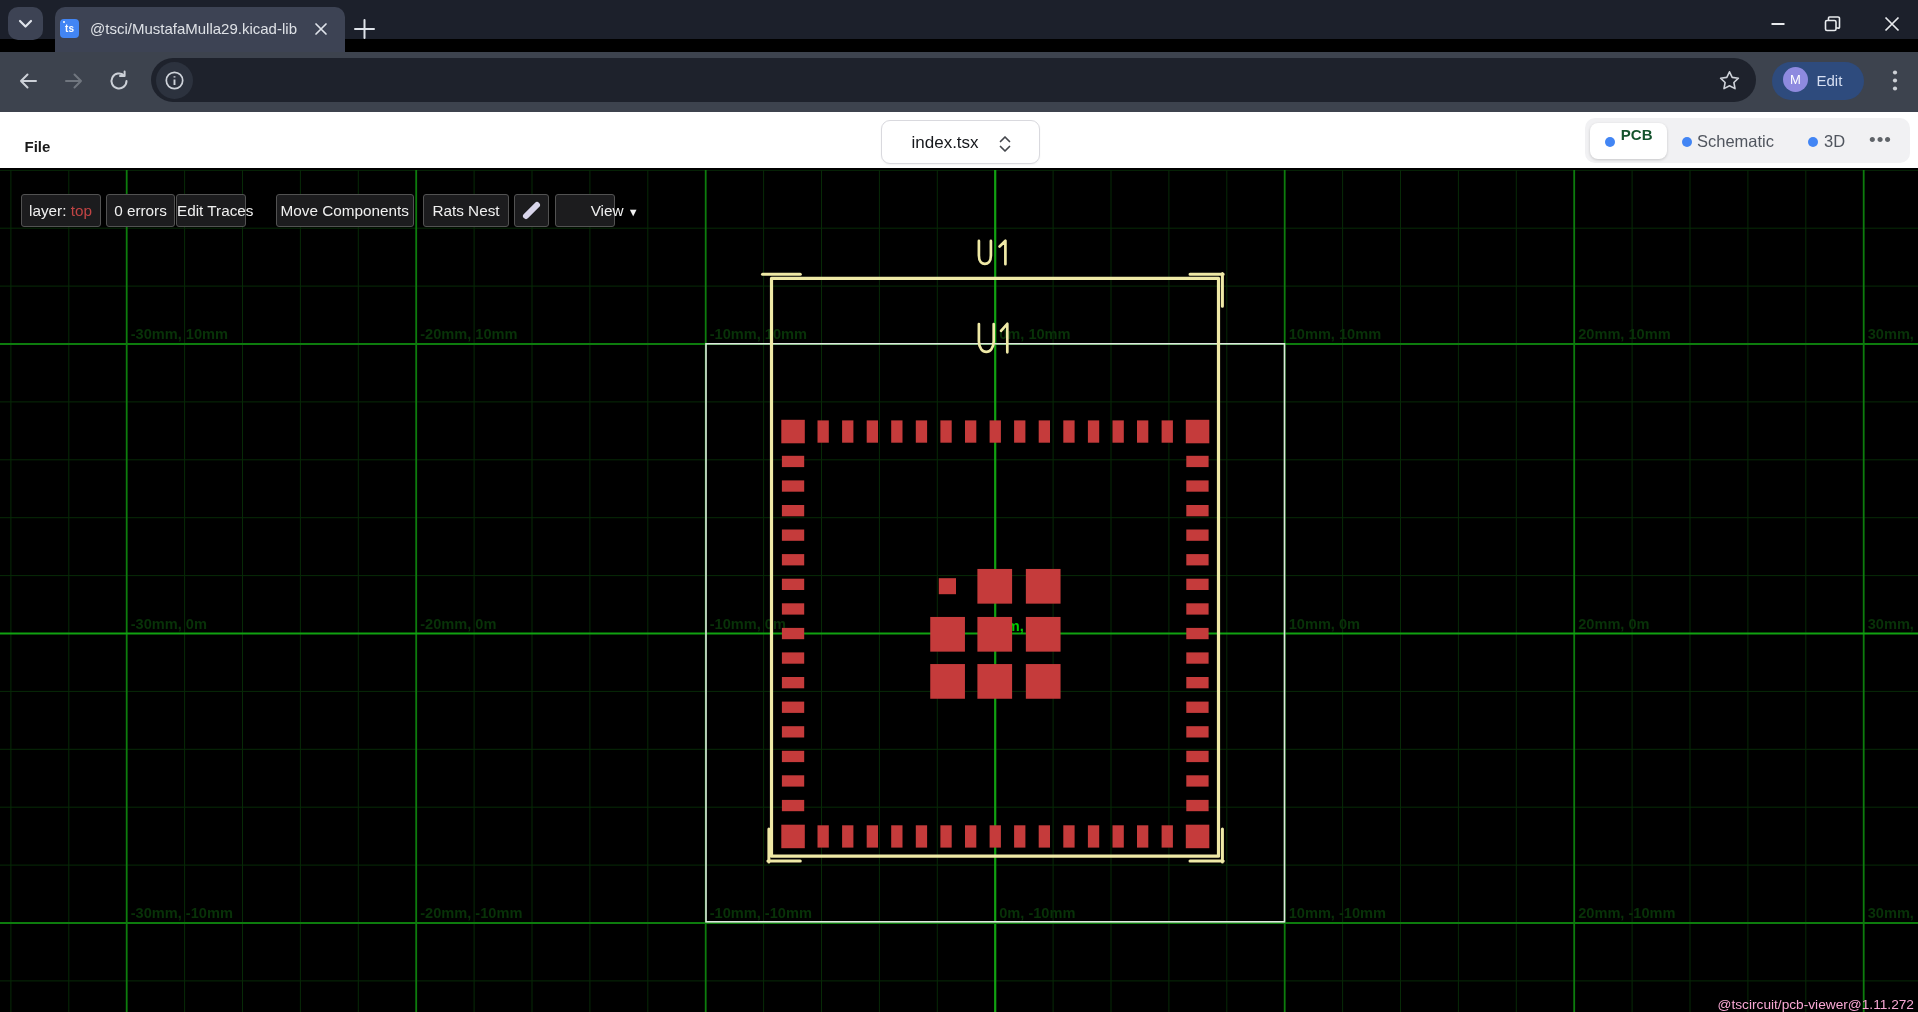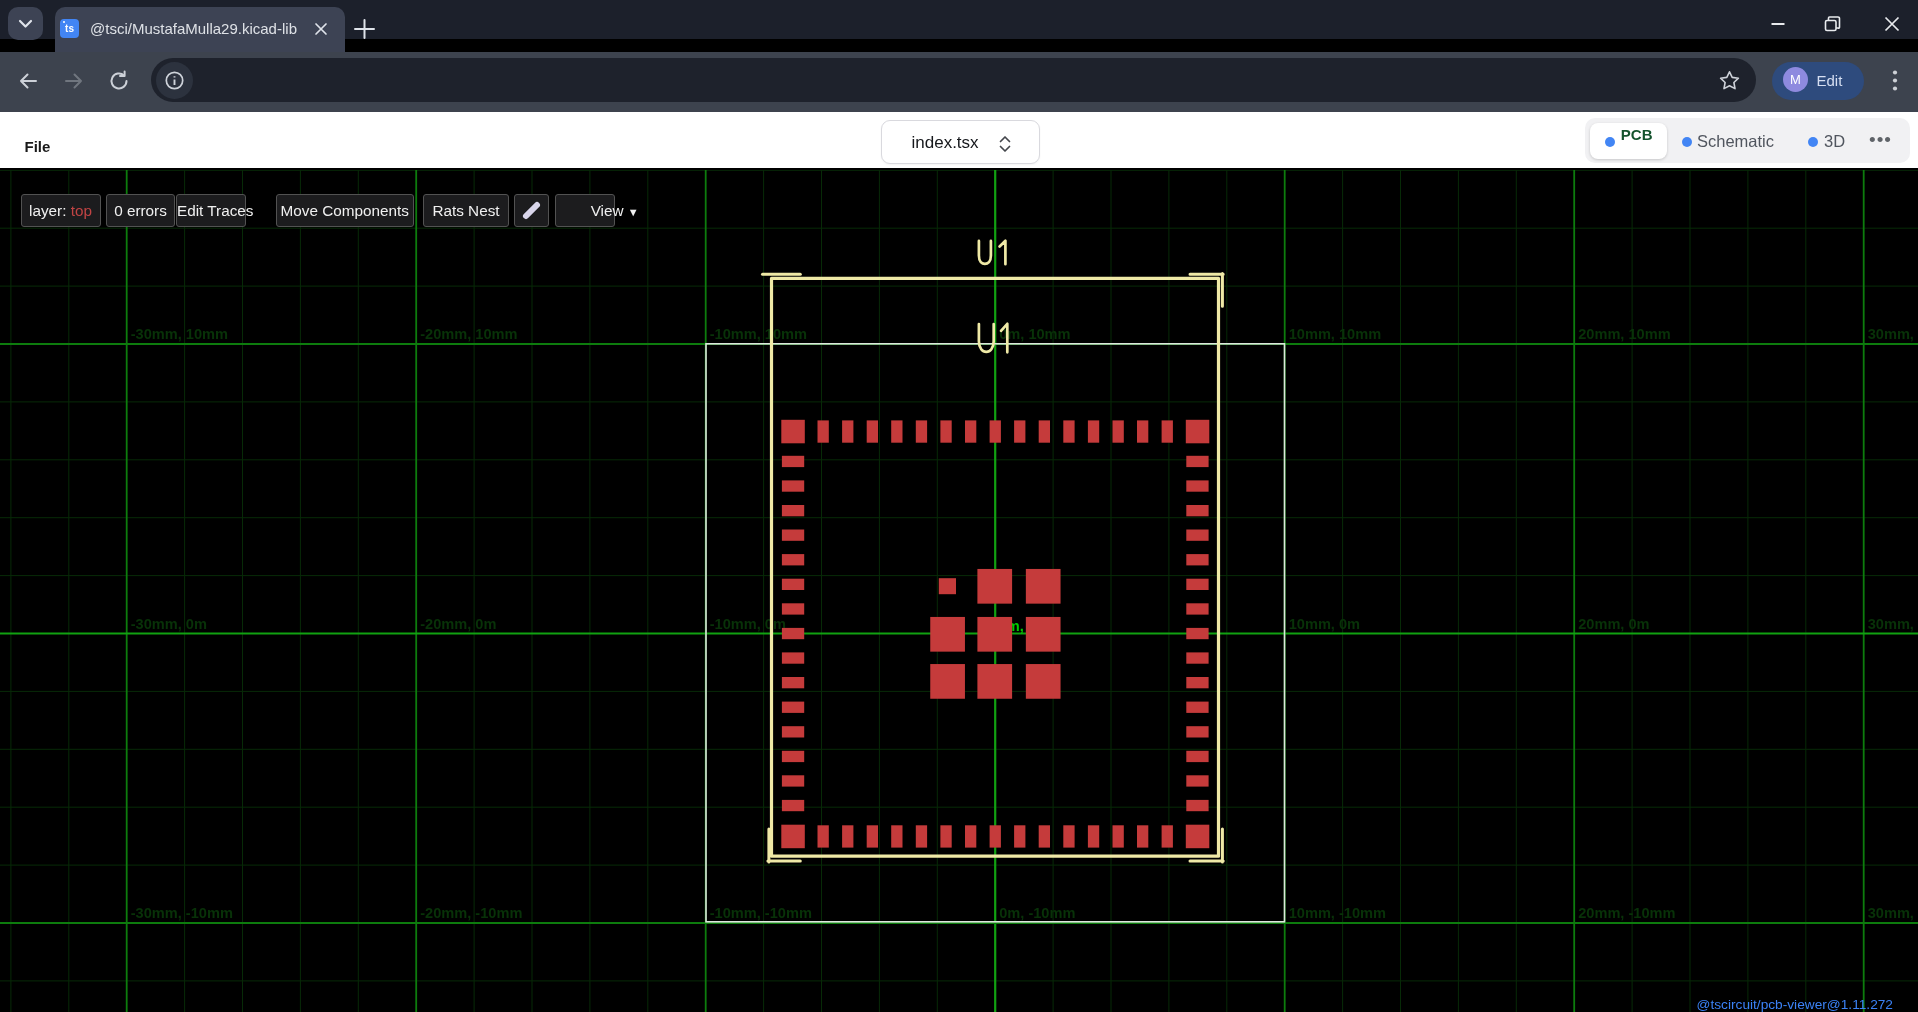--- a/index.html
+++ b/index.html
@@ -27,21 +27,21 @@
 .filesel .fname { position:absolute; left:30px; top:12.5px; font-size:17px; color:#16181c; }
 .filesel .chev { position:absolute; left:111px; top:11px; }
 .seg { position:absolute; left:1585px; top:5.5px; width:325px; height:45.5px; background:#f1f1f3; border-radius:10px; }
 .seg .pill { position:absolute; left:5px; top:5.5px; width:77px; height:35.5px; background:#fff; border-radius:8px; box-shadow:0 1px 3px rgba(0,0,0,0.18); }
 .dot { position:absolute; width:10px; height:10px; border-radius:50%; background:#4285f4; top:19.7px; }
 .seg .t { position:absolute; top:14px; font-size:16.5px; }
 
 .canvas { position:absolute; top:170px; left:0; width:1918px; height:842px; background:#000; overflow:hidden; }
 .pcb { position:absolute; top:0; left:0; }
 .btn { position:absolute; top:24px; height:33px; background:#1c1c1e; border:1px solid #525252; border-radius:3px; color:#f0f0f0; font-size:15.3px; line-height:31px; text-align:center; white-space:nowrap; }
-.attrib { position:absolute; top:827.3px; right:25px; font-size:13.7px; color:#3b82f6; }
+.attrib { position:absolute; top:827.3px; right:4px; font-size:13.7px; color:#f9a8d4; }
 </style>
 </head>
 <body>
 
 <div class="tabbar">
   <div class="tabsearch"><svg width="35" height="33">
         <path d="M12,14 L17.5,19.5 L23,14" stroke="#dfe3ea" stroke-width="2.2" fill="none" stroke-linecap="round" stroke-linejoin="round"></path>
       </svg></div>
   <div class="tab">
     <div class="fav">ts<i></i></div>

